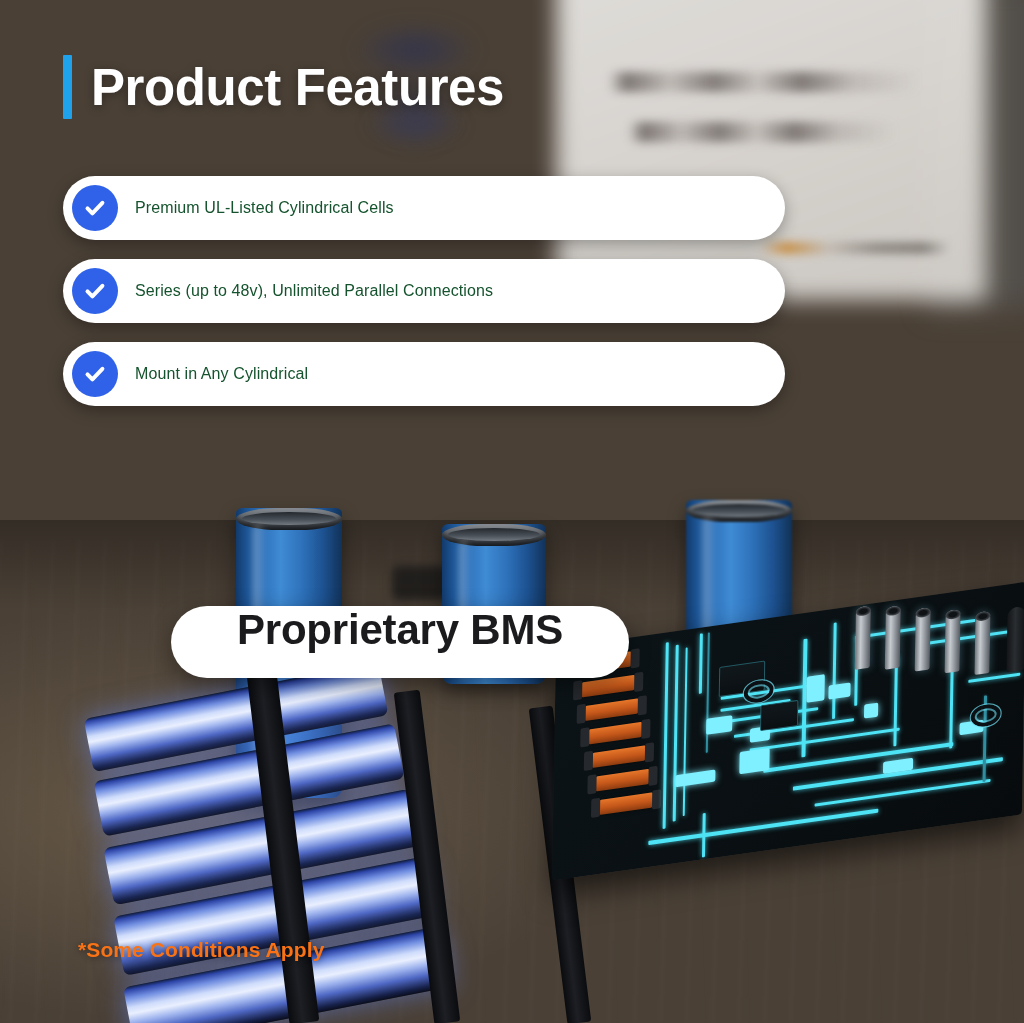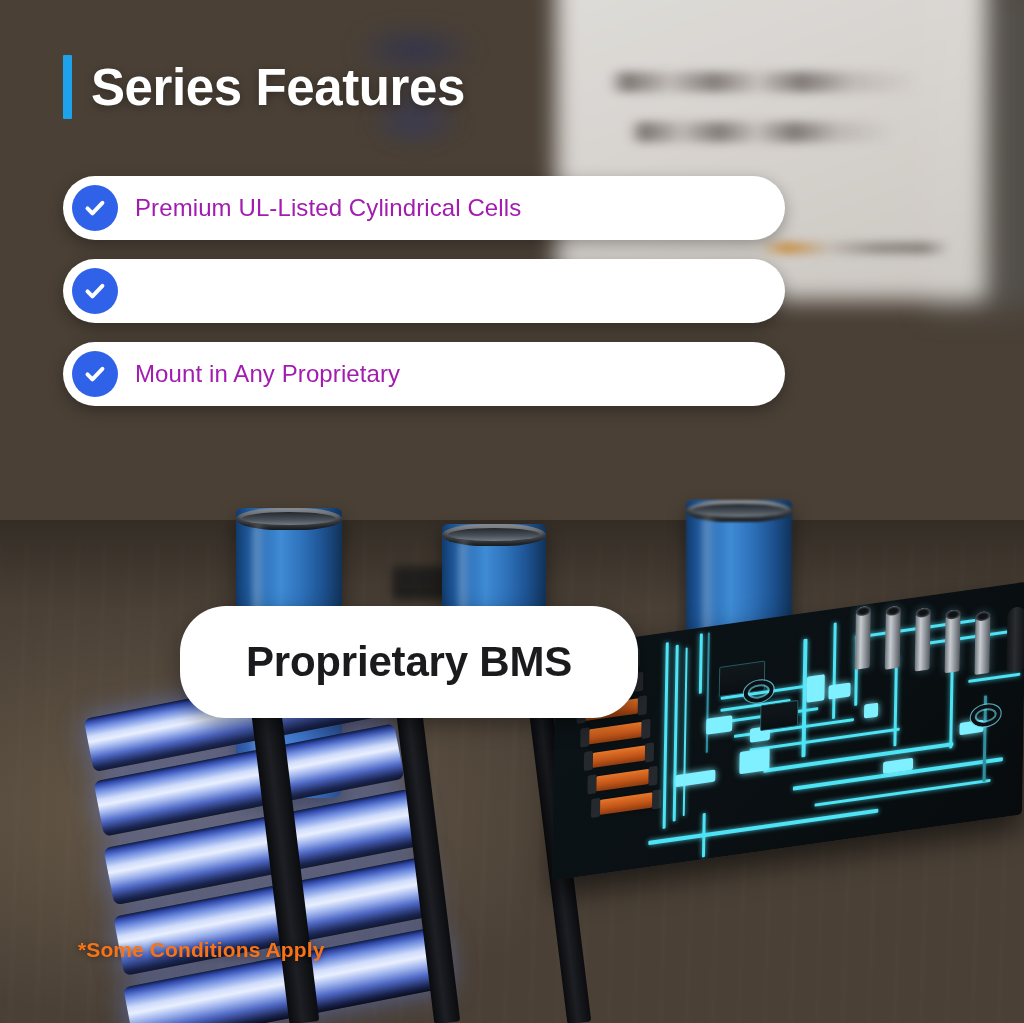--- a/index.html
+++ b/index.html
@@ -335,34 +335,33 @@
     width: 46px; height: 46px;
     border-radius: 50%;
     background: #2f62e8;
     display: flex;
     align-items: center;
     justify-content: center;
   }
   .check-badge svg { display: block; }
   .feature-label {
     margin-left: 72px;
-    font-size: 24px;
+    font-size: 16px;
     font-weight: normal;
-    color: #a21caf;
+    color: #14532d;
     letter-spacing: .1px;
   }
 
   .bms-pill {
     position: absolute;
-    left: 180px; top: 606px;
-    width: 458px; height: 112px;
+    left: 171px; top: 606px;
+    width: 458px; height: 72px;
     background: #ffffff;
     border-radius: 46px;
     display: flex;
-    align-items: center;
     justify-content: center;
     box-shadow: 0 7px 22px rgba(0,0,0,.38);
   }
   .bms-label {
     font-size: 42px;
     font-weight: bold;
     color: #1b1b1d;
     letter-spacing: -0.2px;
   }
 
@@ -495,50 +494,51 @@
       <div class="pin" style="left:420px; top:24px;">
           <div class="pin-hole"></div>
         </div>
       <div class="cap-black" style="left:452px; top:24px;"></div>
     </div>
 
   </div>
 
   <div class="heading-wrap">
     <div class="heading-bar"></div>
-    <div class="heading-text">Series Features</div>
+    <div class="heading-text">Product Features</div>
   </div>
 
   <div class="feature-list">
 
     <div class="feature-pill">
       <span class="check-badge">
         <svg width="26" height="26" viewBox="0 0 26 26" aria-hidden="true">
           <path d="M5.5 13.4 L10.4 18.3 L20.4 7.8" fill="none" stroke="#ffffff" stroke-width="4" stroke-linecap="round" stroke-linejoin="round"></path>
         </svg>
       </span>
       <span class="feature-label">Premium UL-Listed Cylindrical Cells</span>
     </div>
 
 
     <div class="feature-pill">
       <span class="check-badge">
         <svg width="26" height="26" viewBox="0 0 26 26" aria-hidden="true">
           <path d="M5.5 13.4 L10.4 18.3 L20.4 7.8" fill="none" stroke="#ffffff" stroke-width="4" stroke-linecap="round" stroke-linejoin="round"></path>
         </svg>
       </span>
+      <span class="feature-label">Series (up to 48v), Unlimited Parallel Connections</span>
     </div>
 
     <div class="feature-pill">
       <span class="check-badge">
         <svg width="26" height="26" viewBox="0 0 26 26" aria-hidden="true">
           <path d="M5.5 13.4 L10.4 18.3 L20.4 7.8" fill="none" stroke="#ffffff" stroke-width="4" stroke-linecap="round" stroke-linejoin="round"></path>
         </svg>
       </span>
-      <span class="feature-label">Mount in Any Proprietary</span>
+      <span class="feature-label">Mount in Any Cylindrical</span>
     </div>
 
   </div>
 
   <div class="bms-pill">
     <span class="bms-label">Proprietary BMS</span>
   </div>
 
   <div class="footnote">*Some Conditions Apply</div>
 

